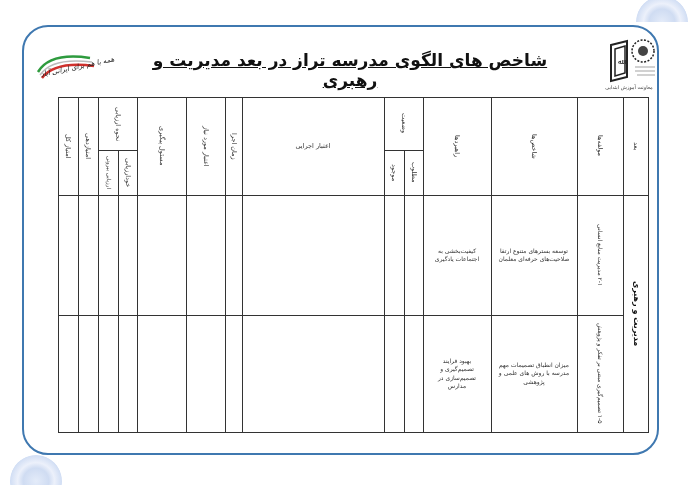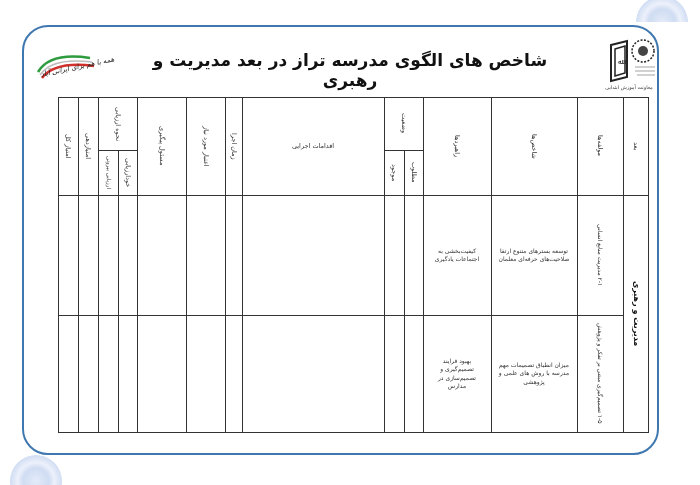--- a/index.html
+++ b/index.html
@@ -6,21 +6,21 @@
   body { width:700px; height:485px; background:#ffffff; position:relative; overflow:hidden;
          font-family:"DejaVu Sans", sans-serif; color:#222; }
   .frame { position:absolute; left:22px; top:25px; width:637px; height:430px;
            border:2px solid #3f78b0; border-radius:26px; box-sizing:border-box; }
   .rosette { position:absolute; width:52px; height:52px; border-radius:50%;
              background: radial-gradient(circle, #dfe8f8 0%, #c7d6f0 35%, #e9eefa 50%, #c9d8f2 70%, #ffffff 72%);
              opacity:0.85; }
   .rosette.tr { left:636px; top:-4px; clip-path: inset(0 0 50% 0); }
   .rosette.bl { left:10px; top:455px; clip-path: inset(0 0 40% 0); }
   .title { position:absolute; left:150px; top:50px; width:400px; text-align:center;
-           font-family:"DejaVu Sans", sans-serif; font-weight:bold; font-size:17px; direction:rtl; color:#111; }
+           font-family:"DejaVu Sans", sans-serif; font-weight:bold; font-size:17px; direction:rtl; color:#111;text-decoration:underline; }
   .logo-right { position:absolute; left:605px; top:33px; width:55px; height:60px; }
   .logo-left { position:absolute; left:30px; top:48px; width:95px; height:40px; }
   .logo-caption { position:absolute; left:596px; top:84px; width:66px; font-size:5px; text-align:center; color:#444; direction:rtl; }
   .slogan { position:absolute; left:40px; top:63px; font-size:7px; font-style:italic; color:#222; direction:rtl; transform:rotate(-12deg); }
   .line-v { position:absolute; width:1px; background:#333; }
   .line-h { position:absolute; height:1px; background:#333; }
   .cell { position:absolute; display:flex; align-items:center; justify-content:center; text-align:center;
           direction:rtl; font-size:6px; color:#333; line-height:1.35; }
   .vert-r { writing-mode:vertical-rl; white-space:nowrap; }
   .hdr { font-size:6.5px; }
@@ -98,21 +98,21 @@
   <div class="cell hdr" style="left:384px;top:97px;width:39px;height:53px;">
     <span class="vert-r">وضعیت</span>
   </div>
   <div class="cell hdr" style="left:404px;top:150px;width:19px;height:45px;">
     <span class="vert-r">مطلوب</span>
   </div>
   <div class="cell hdr" style="left:384px;top:150px;width:20px;height:45px;">
     <span class="vert-r">موجود</span>
   </div>
   <div class="cell hdr" style="left:242px;top:97px;width:142px;height:98px;">
-    <span>اقدامات اجرایی</span>
+    <span>اعتبار اجرایی</span>
   </div>
   <div class="cell hdr" style="left:225px;top:97px;width:17px;height:98px;">
     <span class="vert-r">زمان اجرا</span>
   </div>
   <div class="cell hdr" style="left:186px;top:97px;width:39px;height:98px;">
     <span class="vert-r">اعتبار مورد نیاز</span>
   </div>
   <div class="cell hdr" style="left:137px;top:97px;width:49px;height:98px;">
     <span class="vert-r">مسئول پیگیری</span>
   </div>

